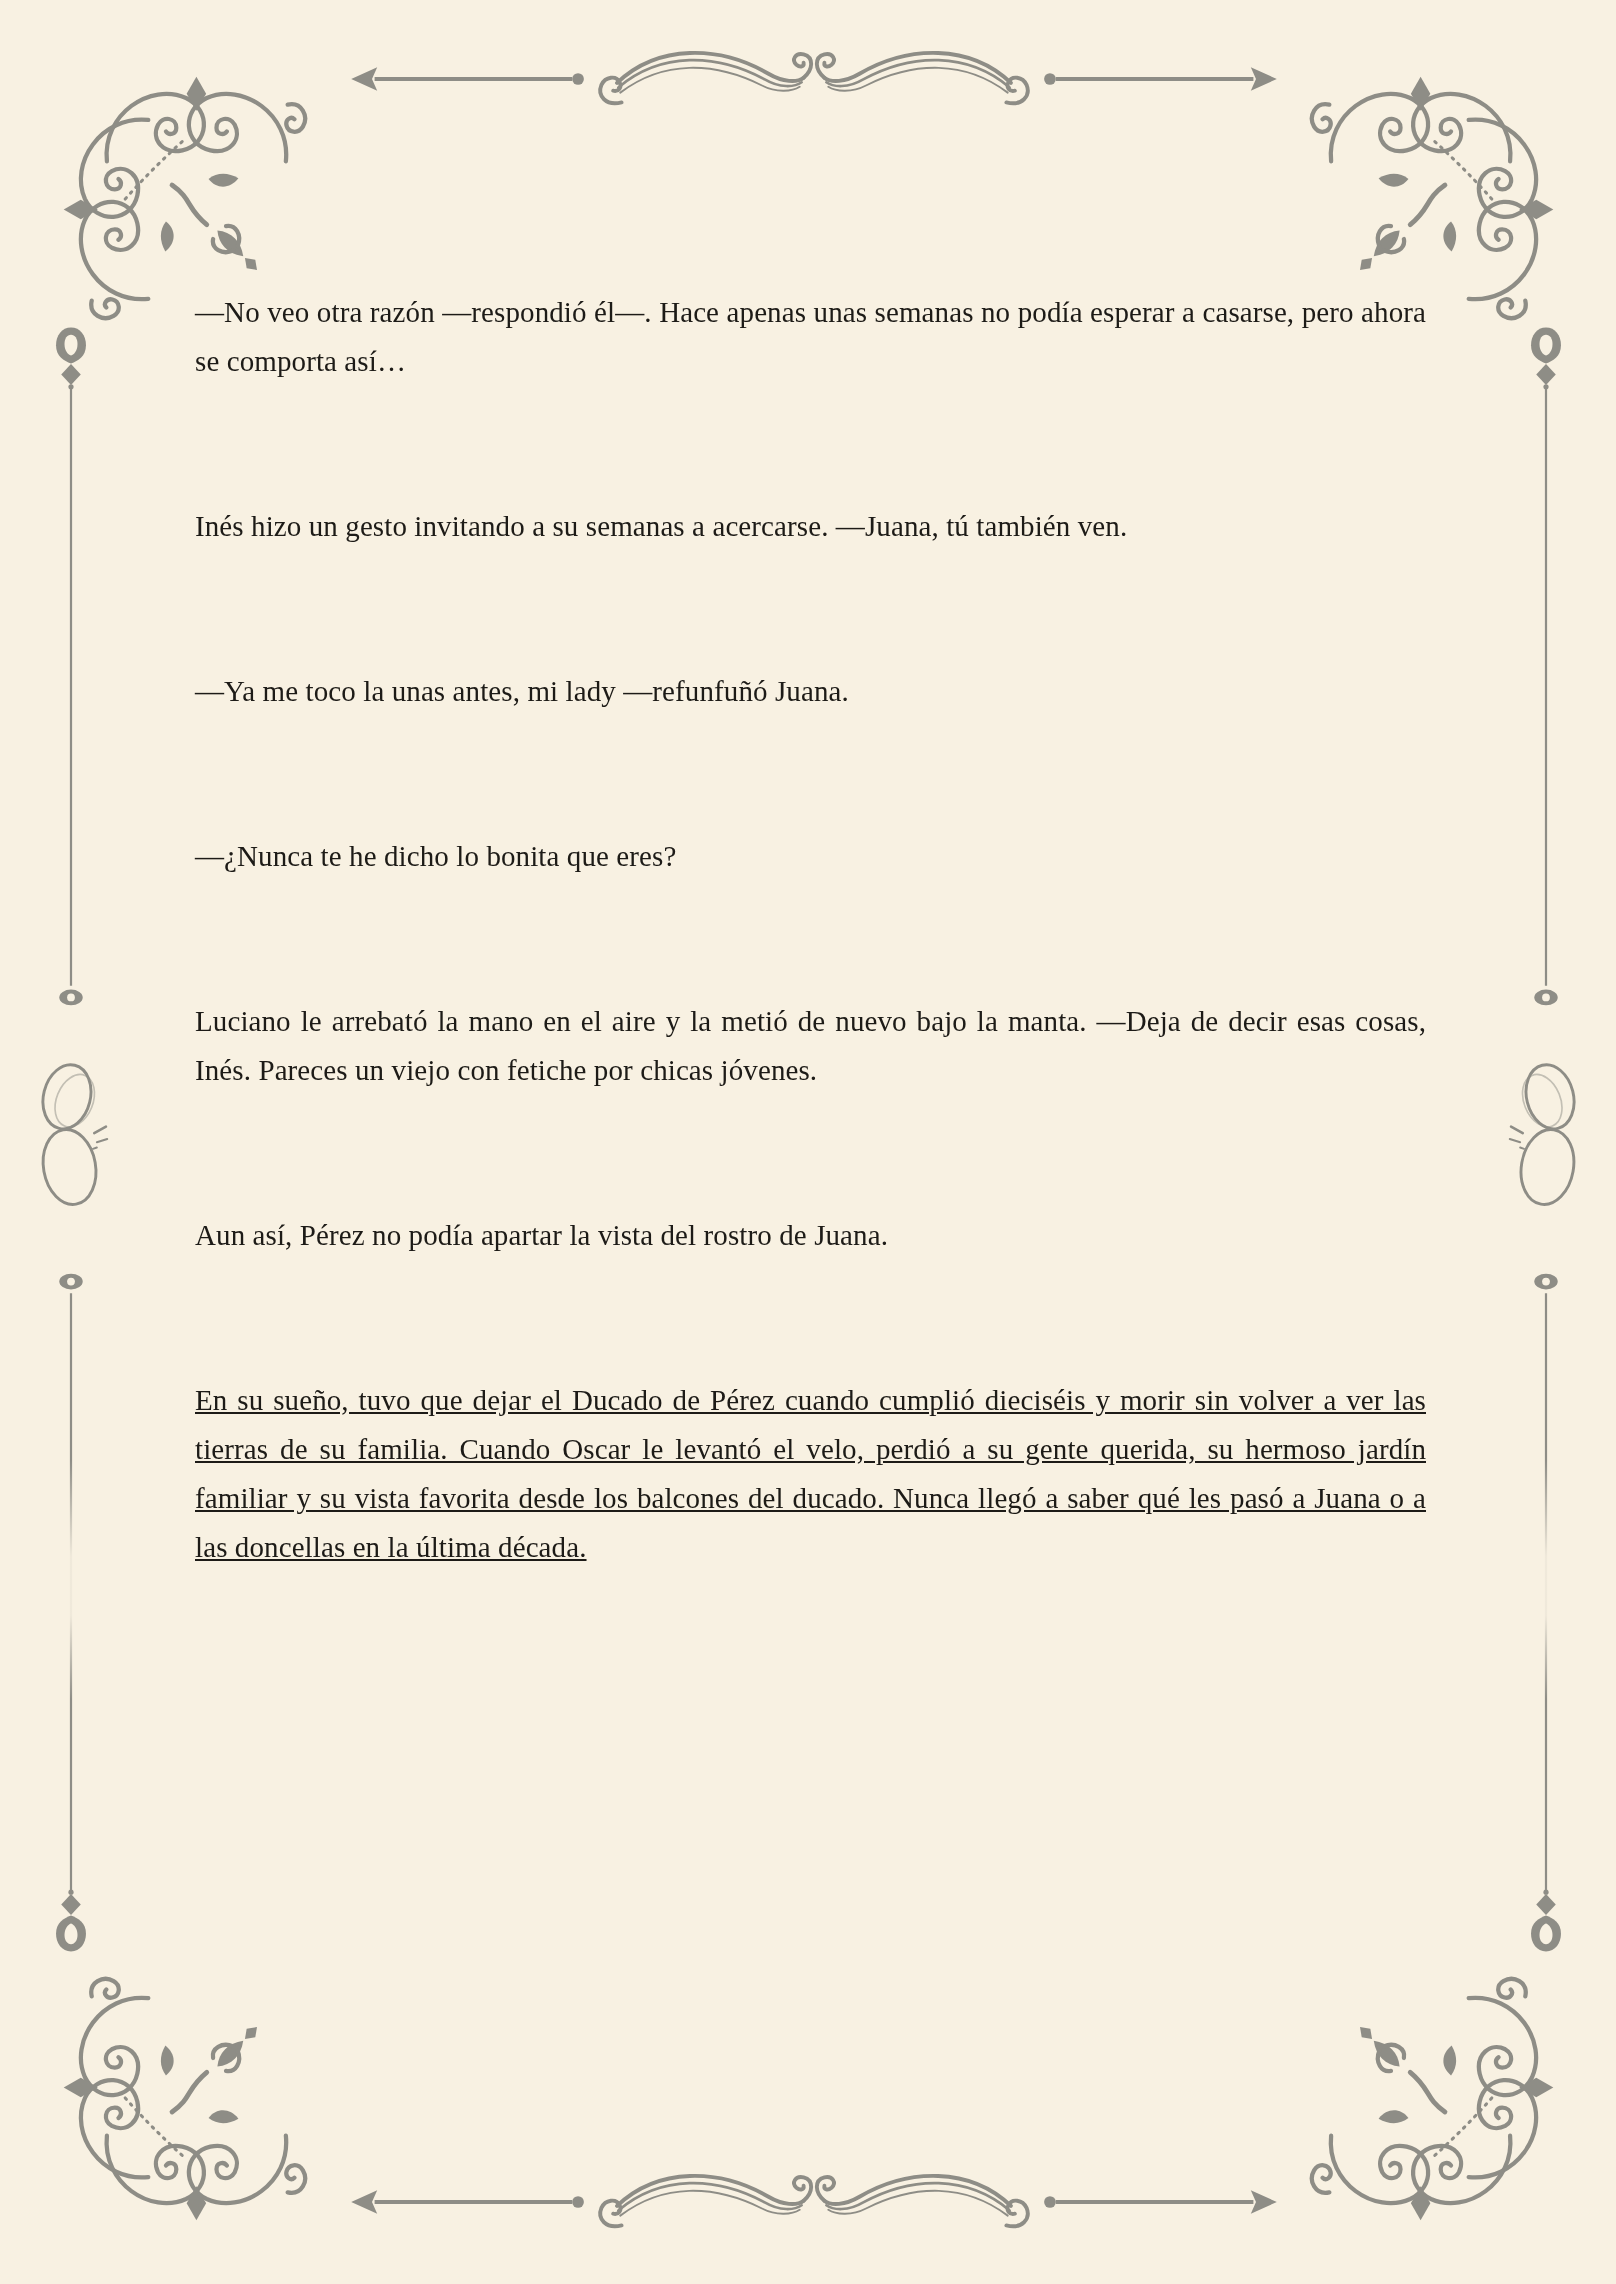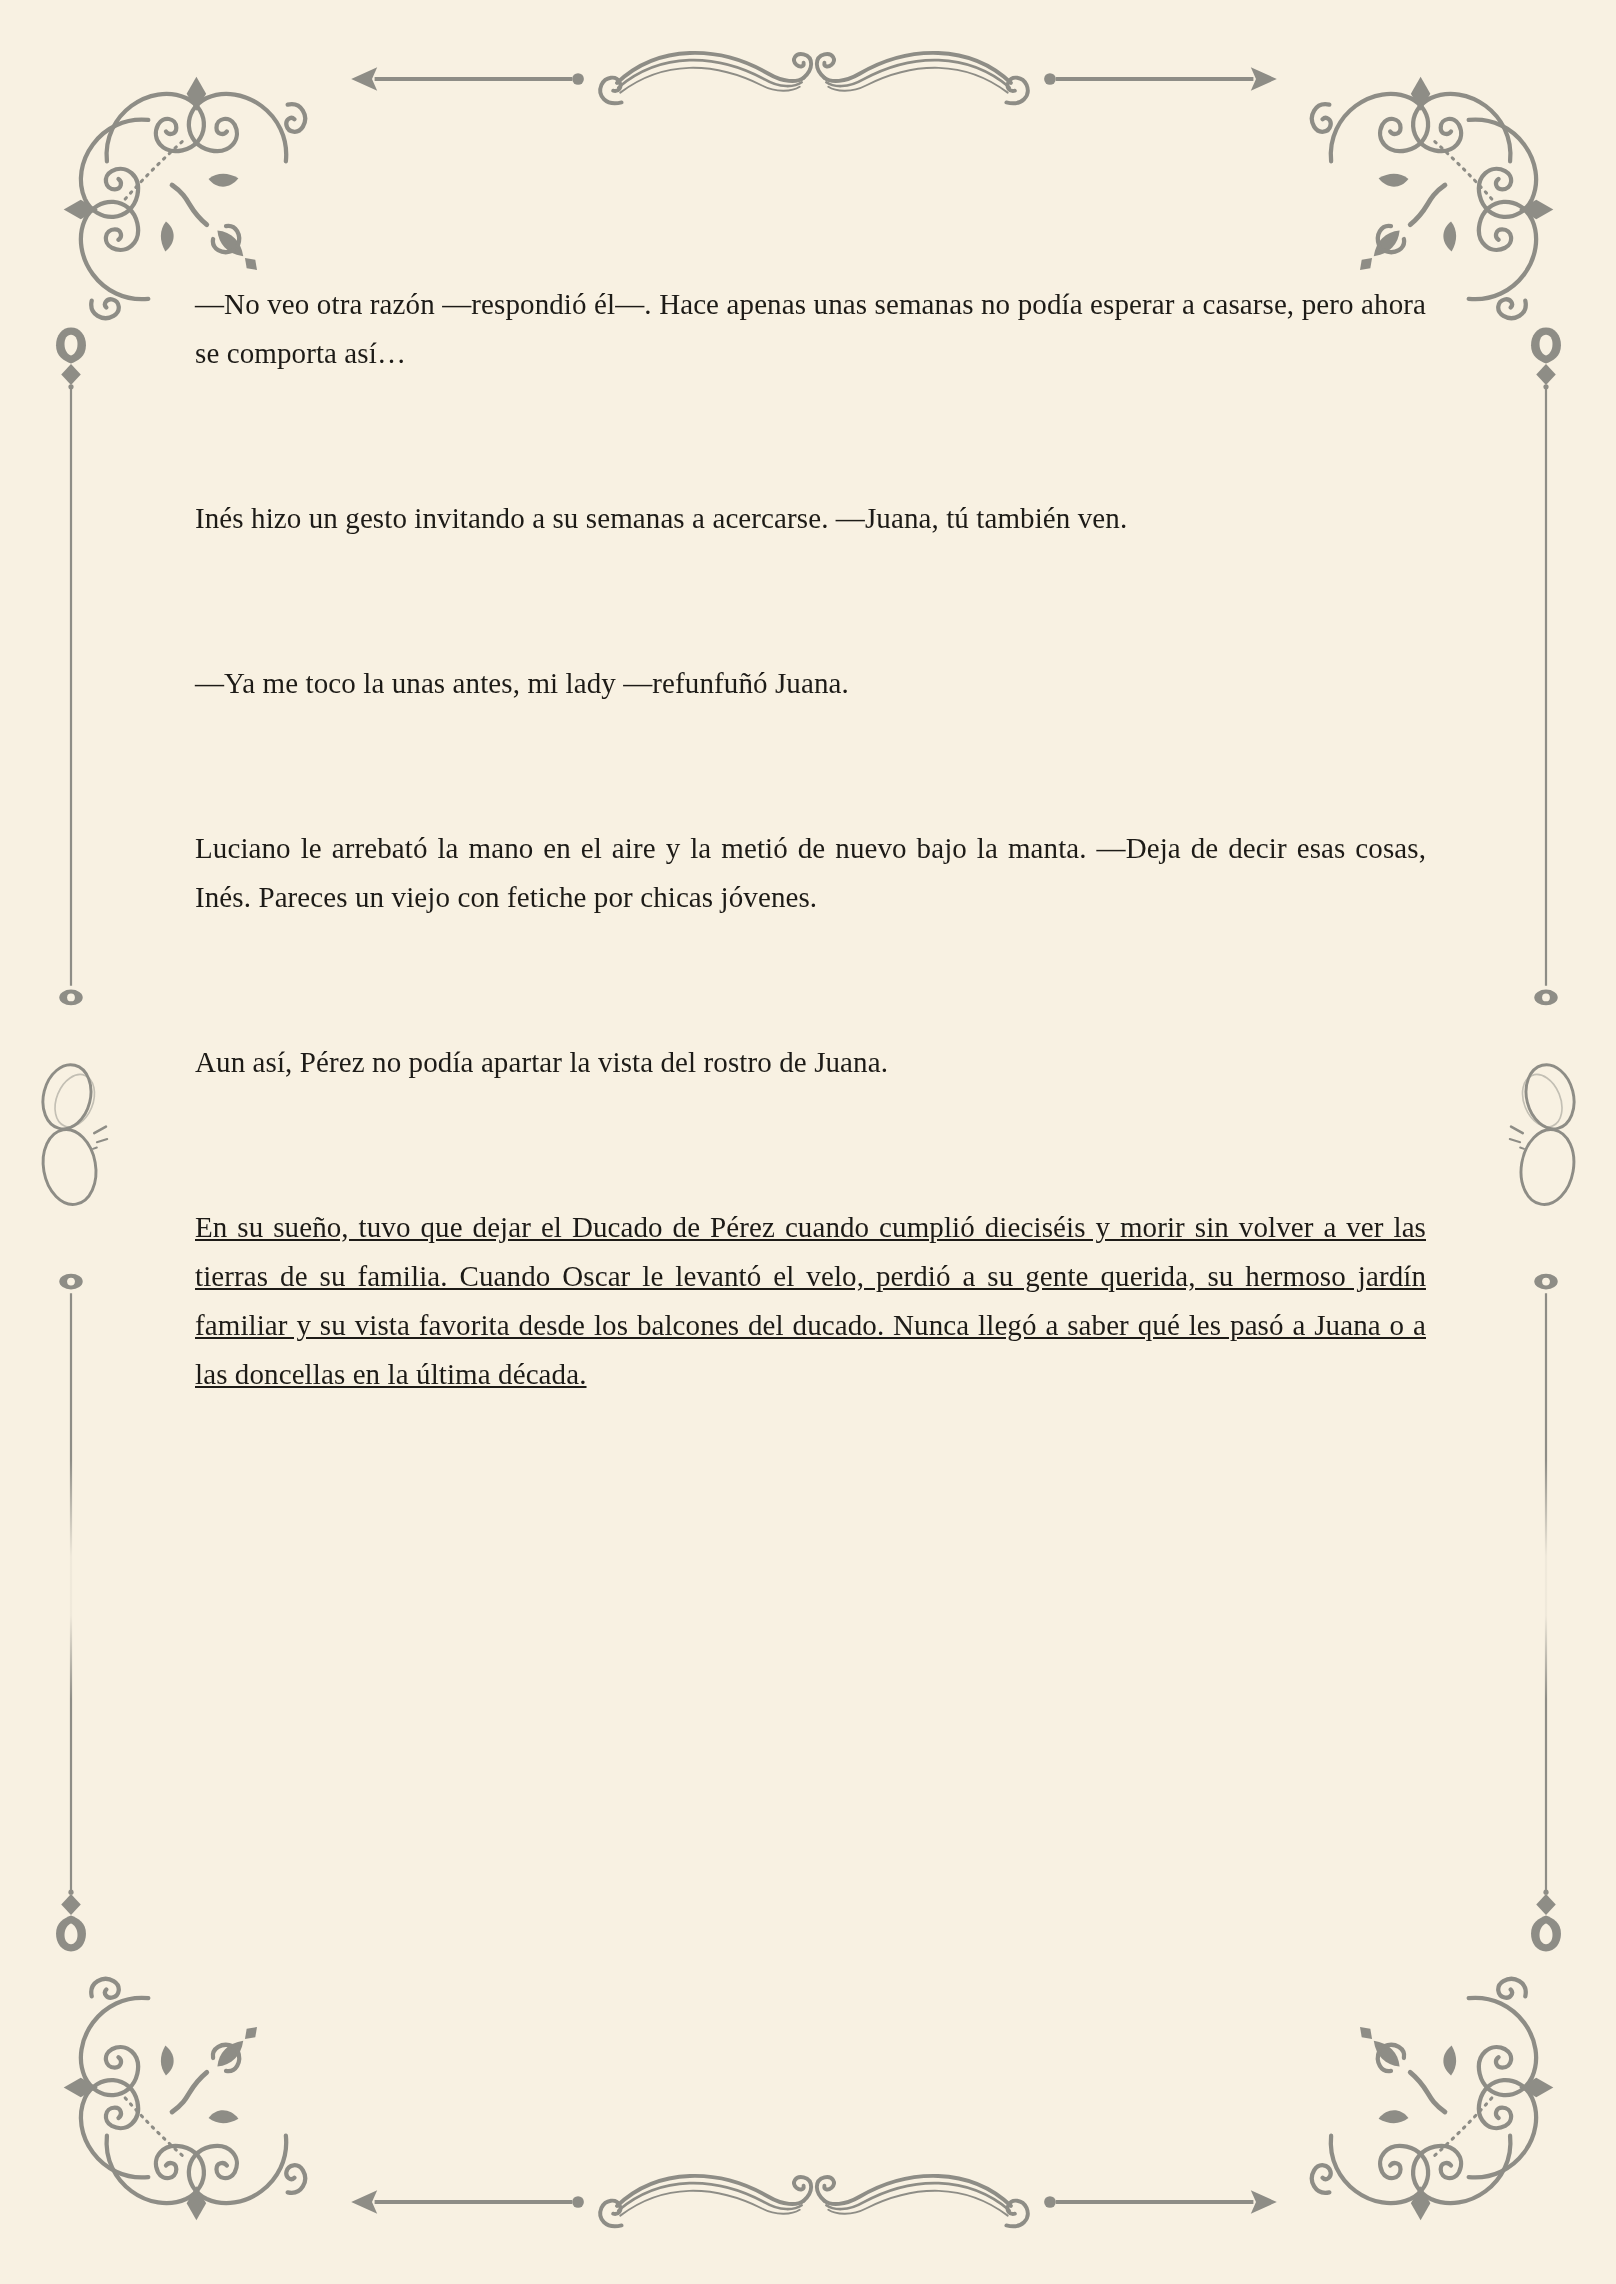--- a/index.html
+++ b/index.html
@@ -40,21 +40,21 @@
   .fig8{width:85px;height:156px;top:1063px;}
   .fig8.left{left:29px;}
   .fig8.right{left:1503px;}
   
   .content{
     position:absolute;
     left:195px;top:276px;width:1231px;
     color:var(--ink);
   }
   .content p{
-    margin:4px 0 116px 0;
+    margin:12px 0 116px 0;
     font-size:29px;
     line-height:49px;
     text-align:justify;
     letter-spacing:0.1px;
     hyphens:none;
   }
   .content p:last-child{margin-bottom:0;text-decoration:underline;}
 </style>
 </head>
 <body>
@@ -187,17 +187,18 @@
     <use href="#fig8"></use>
   </svg>
 <svg class="orn fig8 right flip-x" viewBox="0 0 130 240">
     <use href="#fig8"></use>
   </svg>
 
 <main class="content">
   <p>—No veo otra razón —respondió él—. Hace apenas unas semanas no podía esperar a casarse, pero ahora se comporta así…</p>
   <p>Inés hizo un gesto invitando a su semanas a acercarse. —Juana, tú también ven.</p>
   <p>—Ya me toco la unas antes, mi lady —refunfuñó Juana.</p>
+  <p>—¿Nunca te he dicho lo bonita que eres?</p>
   <p>Luciano le arrebató la mano en el aire y la metió de nuevo bajo la manta. —Deja de decir esas cosas, Inés. Pareces un viejo con fetiche por chicas jóvenes.</p>
   <p>Aun así, Pérez no podía apartar la vista del rostro de Juana.</p>
   <p>En su sueño, tuvo que dejar el Ducado de Pérez cuando cumplió dieciséis y morir sin volver a ver las tierras de su familia. Cuando Oscar le levantó el velo, perdió a su gente querida, su hermoso jardín familiar y su vista favorita desde los balcones del ducado. Nunca llegó a saber qué les pasó a Juana o a las doncellas en la última década.</p>
 </main>
 
 
 </body></html>

